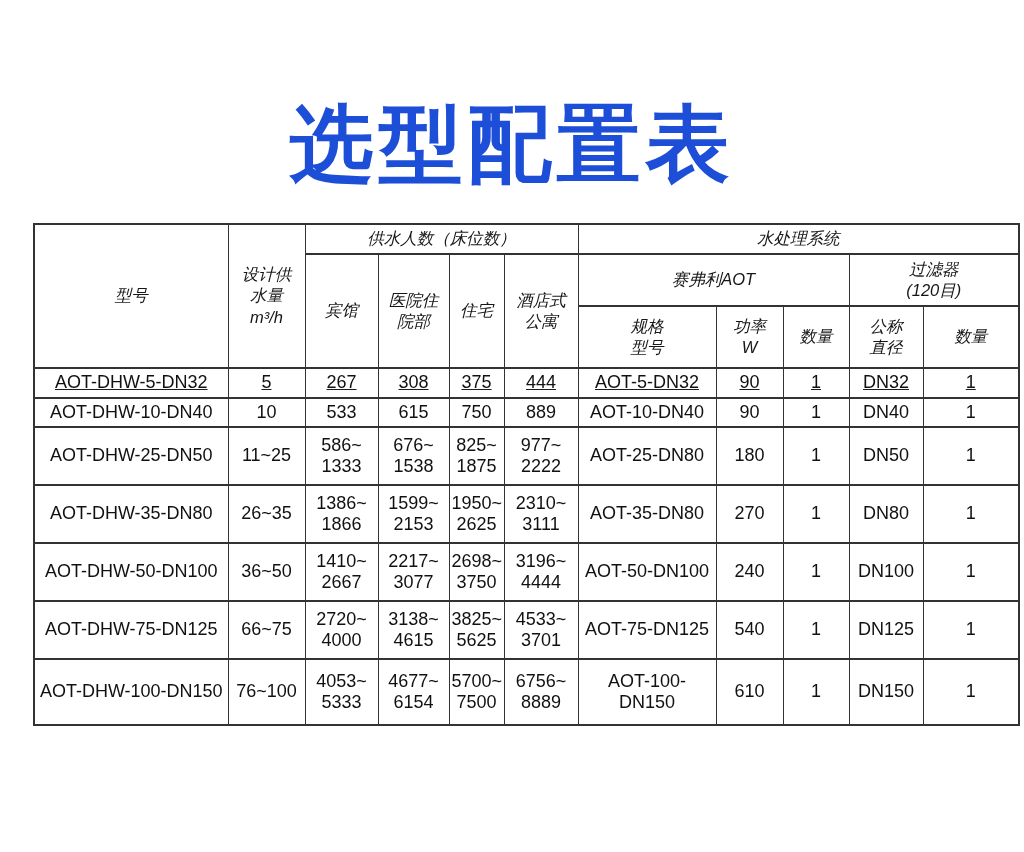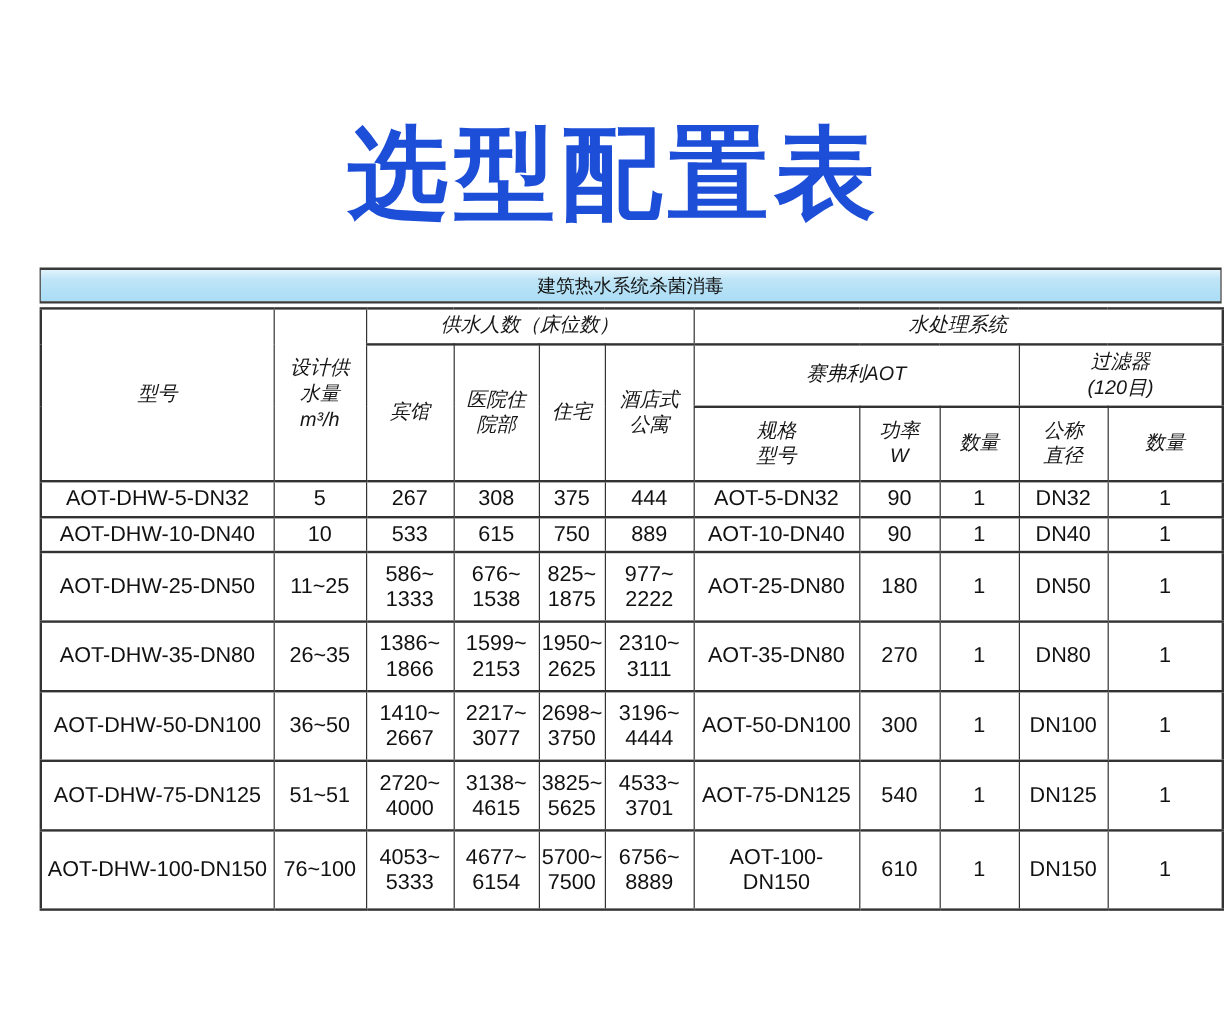--- a/index.html
+++ b/index.html
@@ -61,33 +61,32 @@
   }
   table.spec th { font-size: 16.5px; line-height: 1.3; color: #161616; font-style: italic; }
   table.spec td { font-size: 18px; line-height: 1.18; color: #111111; }
   th.group-hd {
     background: linear-gradient(180deg, #f1f9fe 0%, #ddf0fb 45%, #cbe7f7 100%);
   }
   th.left-hd { background: #e2f1fb; }
   tr.hrow-group { height: 30px; }
   tr.hrow-brand { height: 52px; }
   tr.hrow-sub  { height: 62px; }
-  tr.r-slim1 { height: 30px; }
+  tr.r-slim1 { height: 30px; text-decoration: underline; }
   tr.r-slim2 { height: 29px; }
   tr.r-tall  { height: 58px; }
   tr.r-last  { height: 66px; }
 </style>
 </head>
 <body>
 
 <div class="page-title">选型配置表</div>
 
 <div class="table-wrap">
 
-  <div class="banner">建筑热水系统杀菌消毒</div>
 
   <table class="spec">
     <colgroup>
       <col style="width:194px">
         <col style="width:77px">
         <col style="width:73px">
         <col style="width:71px">
       <col style="width:55px">
         <col style="width:74px">
         <col style="width:138px">
@@ -193,28 +192,28 @@
         <td>36~50</td>
         <td>1410~
 2667</td>
         <td>2217~
 3077</td>
         <td>2698~
 3750</td>
         <td>3196~
 4444</td>
         <td>AOT-50-DN100</td>
-        <td>300</td>
+        <td>240</td>
         <td>1</td>
         <td>DN100</td>
         <td>1</td>
       </tr>
       <tr class="r-tall">
         <td>AOT-DHW-75-DN125</td>
-        <td>51~51</td>
+        <td>66~75</td>
         <td>2720~
 4000</td>
         <td>3138~
 4615</td>
         <td>3825~
 5625</td>
         <td>4533~
 3701</td>
         <td>AOT-75-DN125</td>
         <td>540</td>

